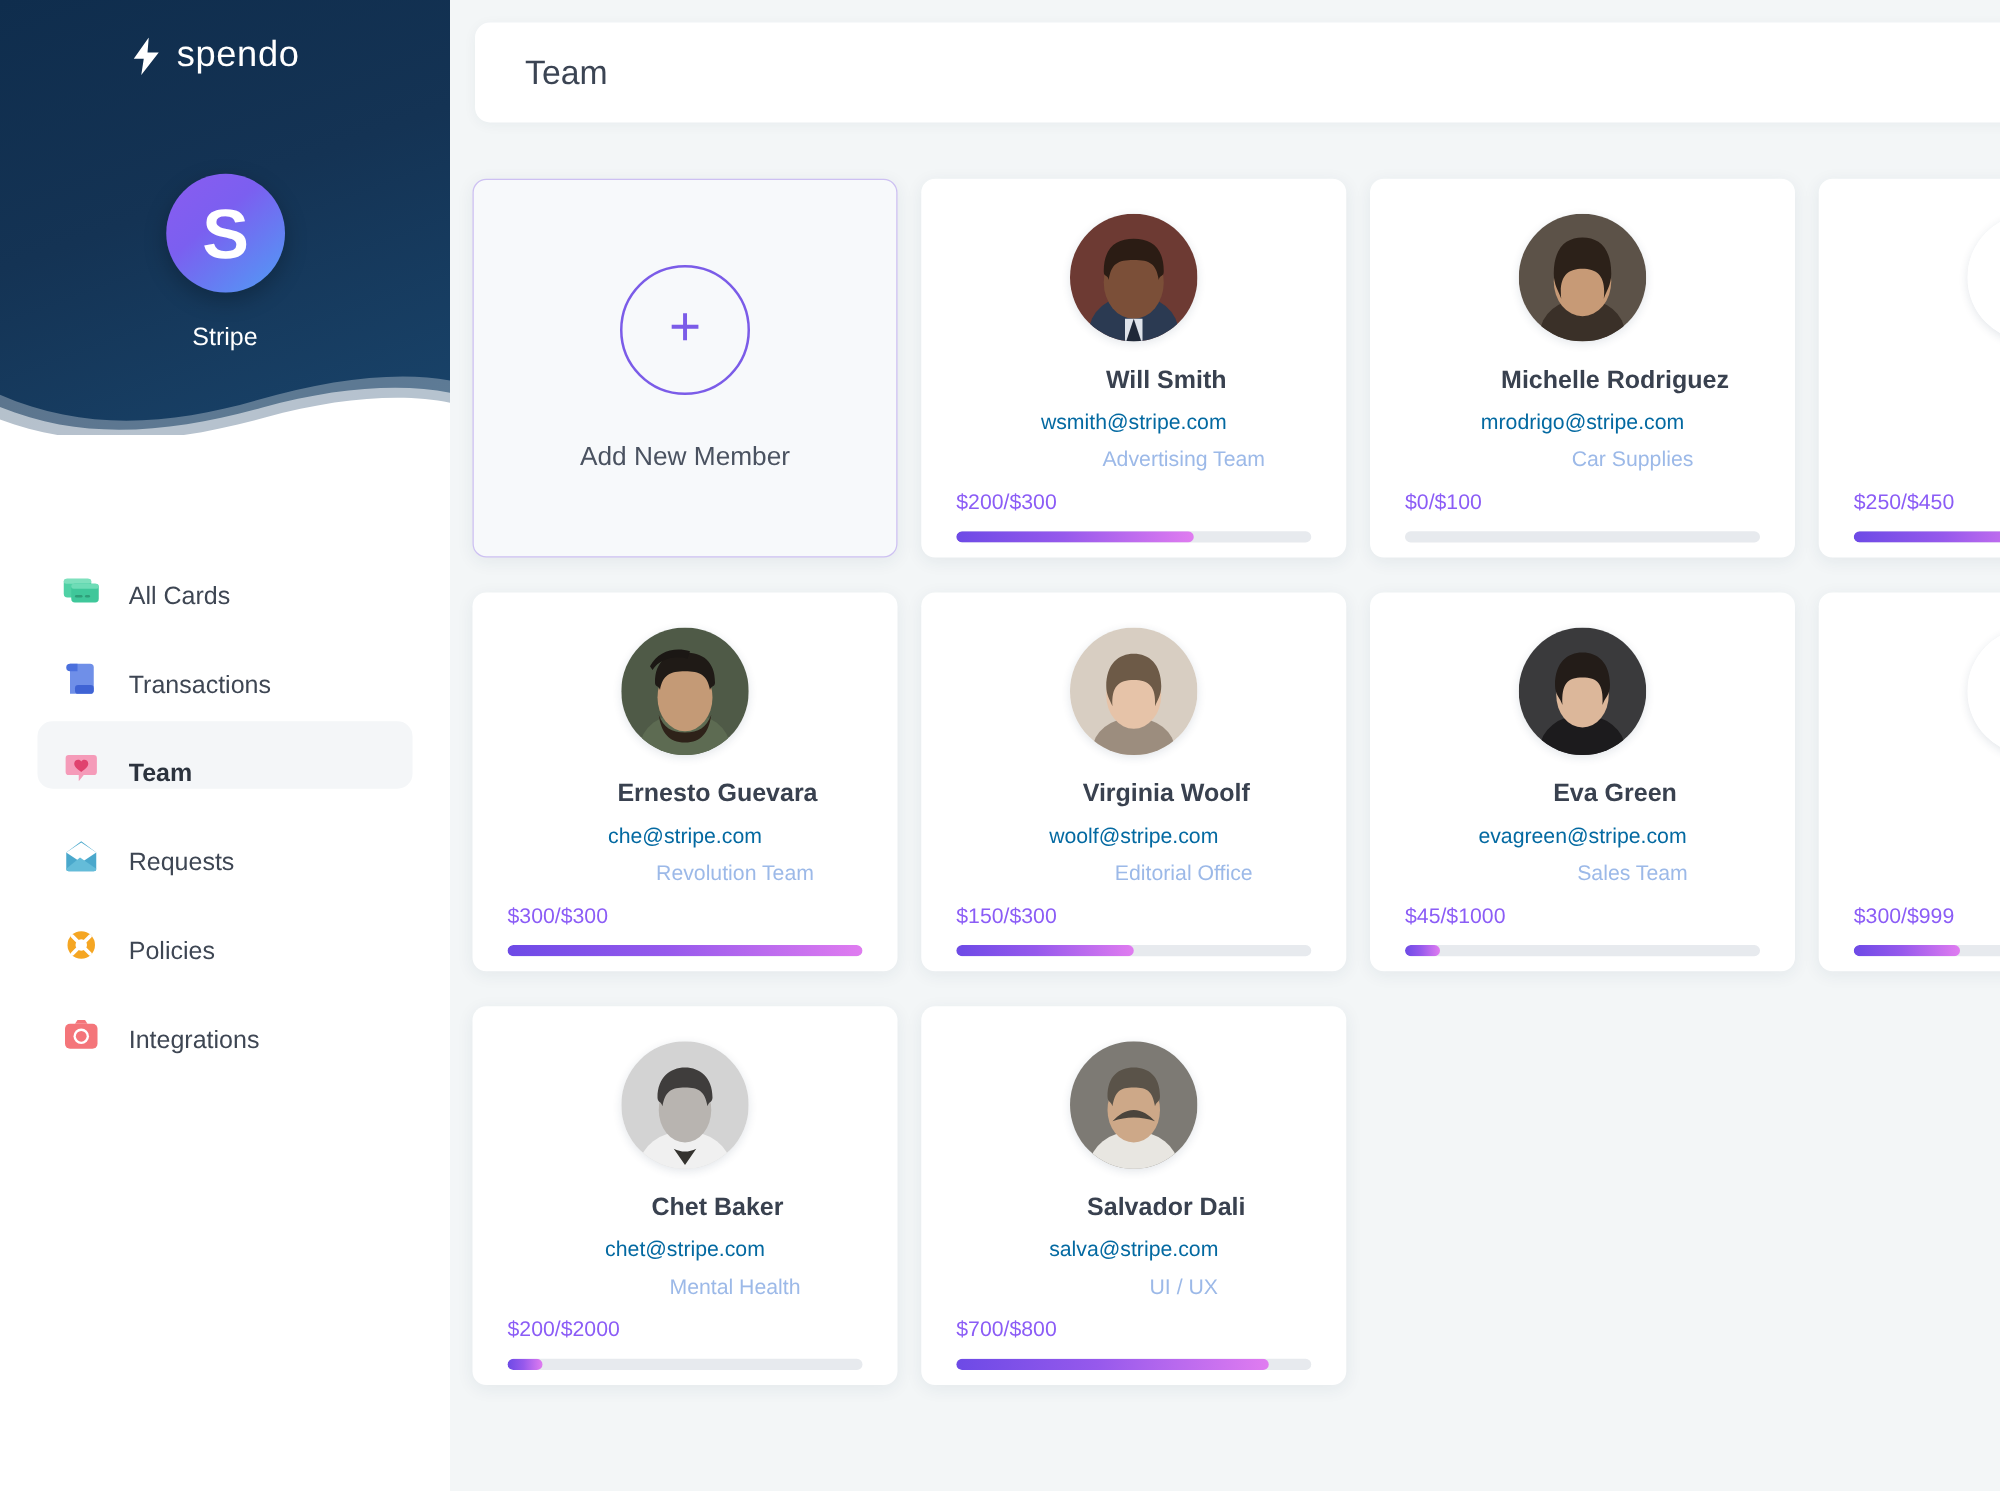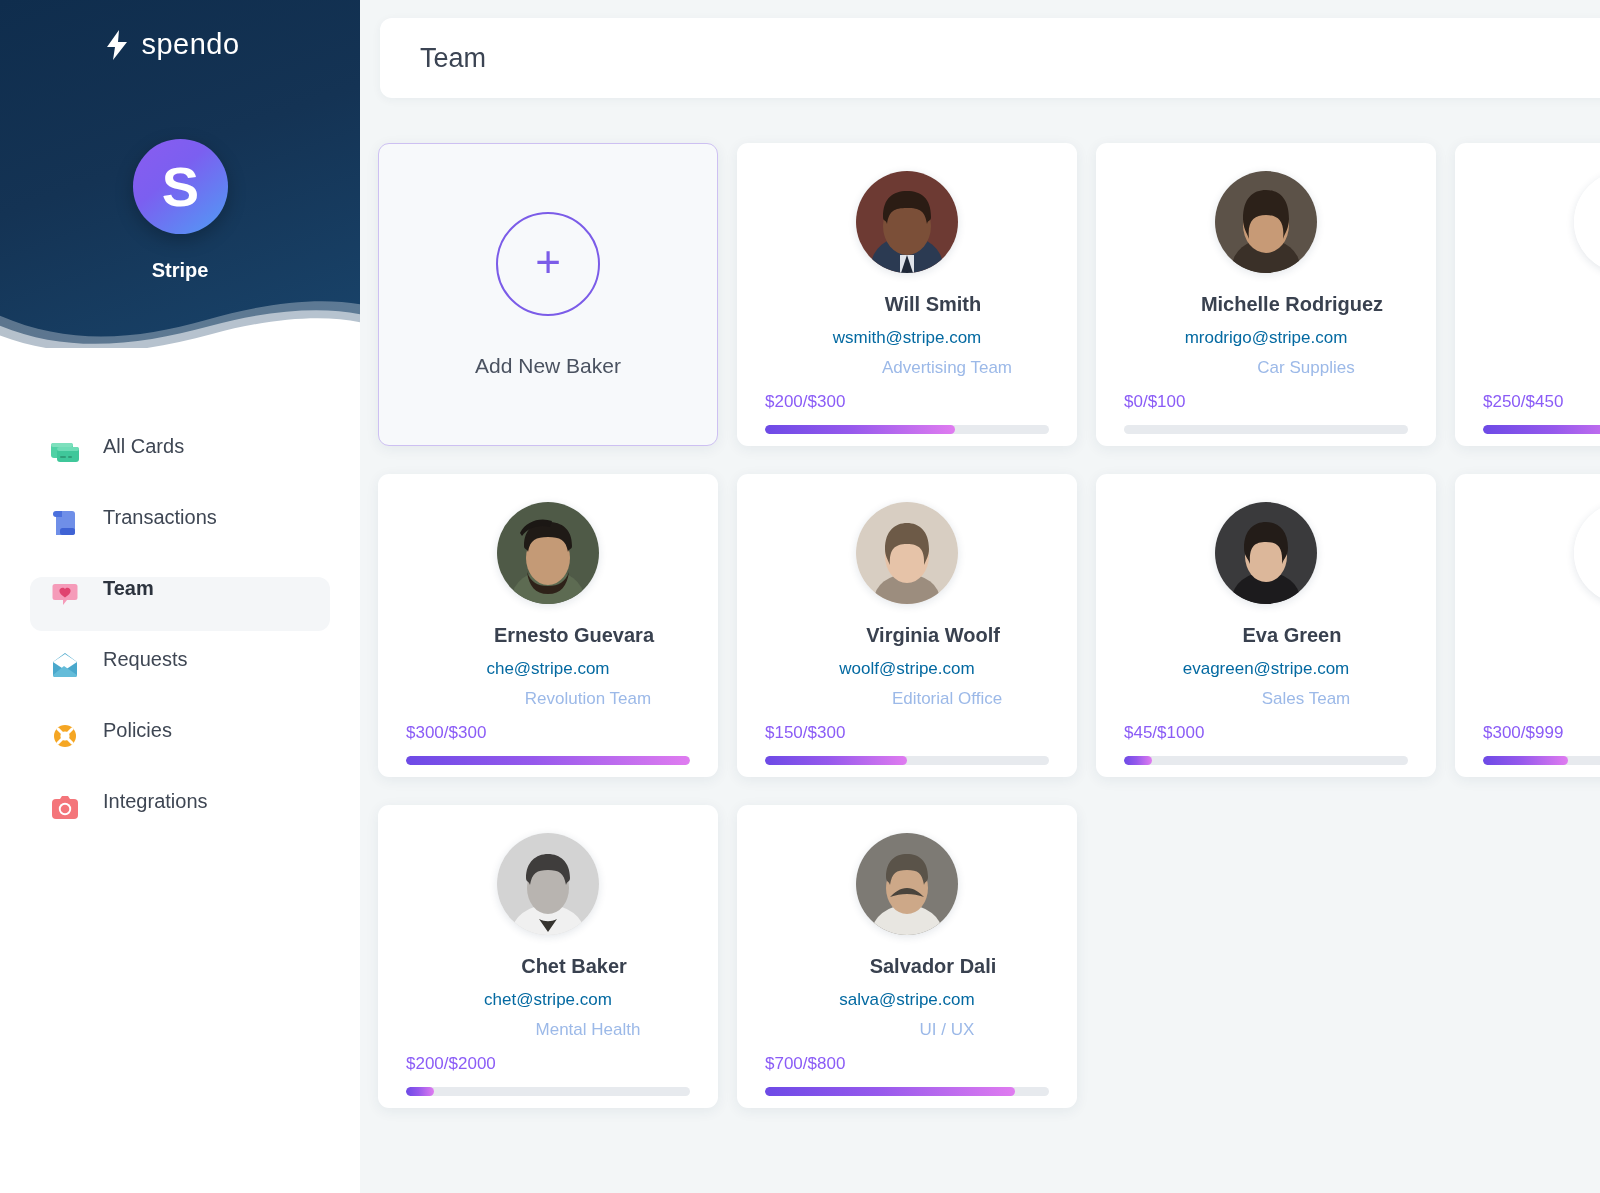--- a/index.html
+++ b/index.html
@@ -37,27 +37,27 @@
   .org-avatar {
     position: absolute; top: 139px; left: 133px;
     width: 95px; height: 95px; border-radius: 50%;
     background: linear-gradient(140deg,#8a5cf0 0%,#7b5ff0 40%,#4f9df5 100%);
     display: flex; align-items: center; justify-content: center;
     color: #fff; font-size: 56px; font-weight: 700; line-height: 1;
     box-shadow: 0 6px 18px rgba(0,0,0,.25);
   }
   .org-name {
     position: absolute; top: 259px; left: 0; width: 360px;
-    text-align: center; color: #ffffff; font-size: 20px; font-weight: 700;
+    text-align: center; color: #ffffff; font-size: 20px; font-weight: 400;
   }
 
   .nav { position: absolute; top: 435px; left: 0; width: 360px; }
   .nav-item {
     position: relative;
-    display: flex; align-items: flex-start; gap: 21px;
+    display: flex; align-items: flex-end; gap: 21px;
     height: 54px; margin: 0 30px 17px 30px;
     padding: 0 18px; border-radius: 12px;
     cursor: pointer;
   }
   .nav-item.active { background: #f4f6f8; }
   .nav-label { font-size: 20px; color: #3e4653; }
   .nav-item.active .nav-label { font-weight: 700; color: #2c333e; }
   .nav-ic { width: 34px; height: 34px; flex: 0 0 34px; display: block; }
 
   
@@ -231,21 +231,21 @@
       <div class="page-title">Team</div>
 
     </header>
 
     <section class="grid">
 
       <div class="card add">
         <div class="plus-circle">
             <span>+</span>
           </div>
-        <div class="add-label">Add New Baker</div>
+        <div class="add-label">Add New Member</div>
       </div>
 
       <div class="card">
         <div class="avatar-wrap">
           <svg viewBox="0 0 102 102">
               <rect width="102" height="102" fill="#6d3a33"></rect>
               <ellipse cx="51" cy="95" rx="36" ry="30" fill="#2b3a52"></ellipse>
               <ellipse cx="51" cy="55" rx="24" ry="29" fill="#7b4f38"></ellipse>
               <path d="M27 46 c0-19 10-26 24-26 s24 7 24 26 c0 5-3 2-4 7 c-2-13-7-16-20-16 s-18 3-20 16 c-1-5-4-2-4-7z" fill="#2b1c14"></path>
               <rect x="44" y="84" width="14" height="18" fill="#dfe3ea"></rect>

